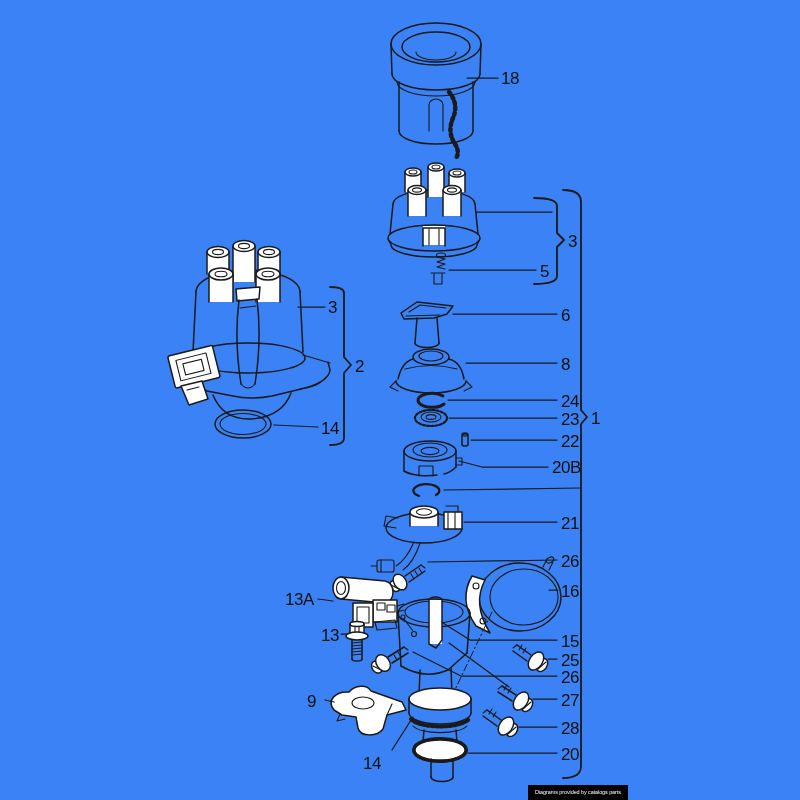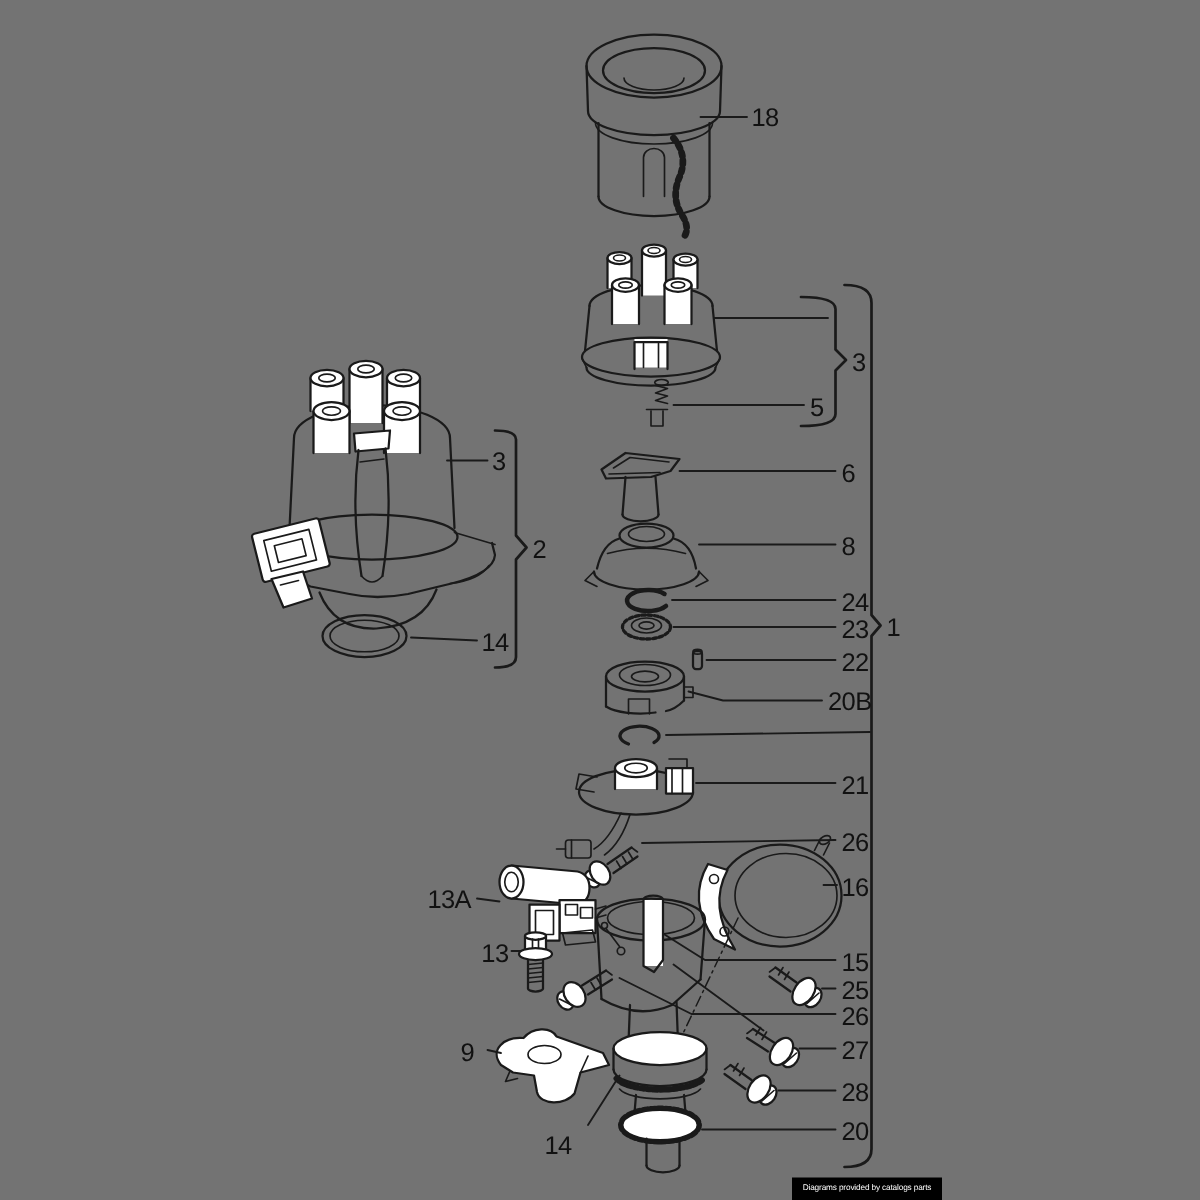--- a/index.html
+++ b/index.html
@@ -1,16 +1,16 @@
 <!DOCTYPE html>
 <html><head>
 <meta charset="utf-8">
 <style>
   html,body{margin:0;padding:0;background:#fff;}
-  .canvas{position:relative;width:800px;height:800px;background:#737373;overflow:hidden;
+  .canvas{position:relative;width:800px;height:800px;background:#3b82f6;overflow:hidden;
           font-family:"Liberation Sans",sans-serif;}
   svg{position:absolute;left:0;top:0;}
   svg .w{fill:#fff;}
   svg .wf{fill:#fff;stroke:none;}
   svg .thin{stroke-width:1.1px;}
   svg .lead{stroke-width:1.25px;}
   svg .thick{stroke-width:1.8px;}
   svg .knurl{stroke-dasharray:2.4 1.8;stroke-width:2.2px;}
   svg .teeth{stroke-dasharray:2.8 2.2;stroke-width:6px;}
   svg .seal{stroke-dasharray:2.4 2;stroke-width:4px;}

